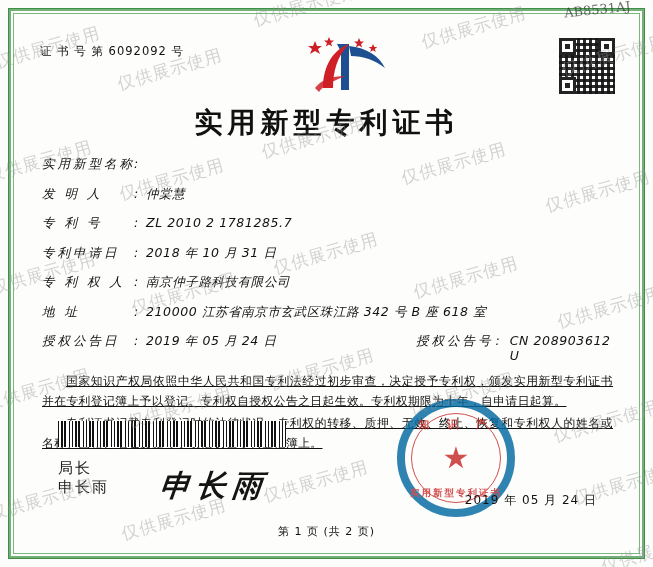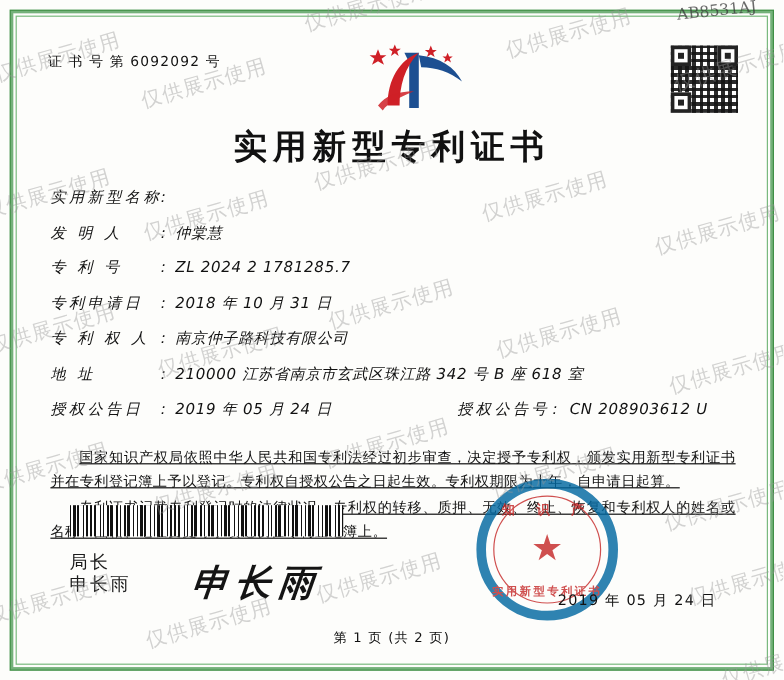--- a/index.html
+++ b/index.html
@@ -142,20 +142,21 @@
     flex: 1 1 auto;
     letter-spacing: 0.6px;
   }
   .field-row.split .field-value {
     flex: 0 0 auto;
     min-width: 235px;
   }
   .sec-label {
     letter-spacing: 3px;
     white-space: nowrap;
+    margin-left: 35px;
   }
   .sec-colon { padding: 0 10px 0 2px; }
   .sec-value { letter-spacing: 0.6px; }
 
   .paragraph {
     position: absolute;
     left: 12px;
     right: 10px;
     top: 345px;
     font-size: 11.8px;
@@ -339,21 +340,21 @@
 
       <div class="field-row">
         <span class="field-label">发 明 人</span>
         <span class="field-colon">:</span>
         <span class="field-value">仲棠慧</span>
       </div>
 
       <div class="field-row">
         <span class="field-label">专 利 号</span>
         <span class="field-colon">:</span>
-        <span class="field-value">ZL 2024 2 1781285.7</span>
+        <span class="field-value">ZL 2010 2 1781285.7</span>
       </div>
 
       <div class="field-row">
         <span class="field-label">专利申请日</span>
         <span class="field-colon">:</span>
         <span class="field-value">2018 年 10 月 31 日</span>
       </div>
 
       <div class="field-row">
         <span class="field-label">专 利 权 人</span>

